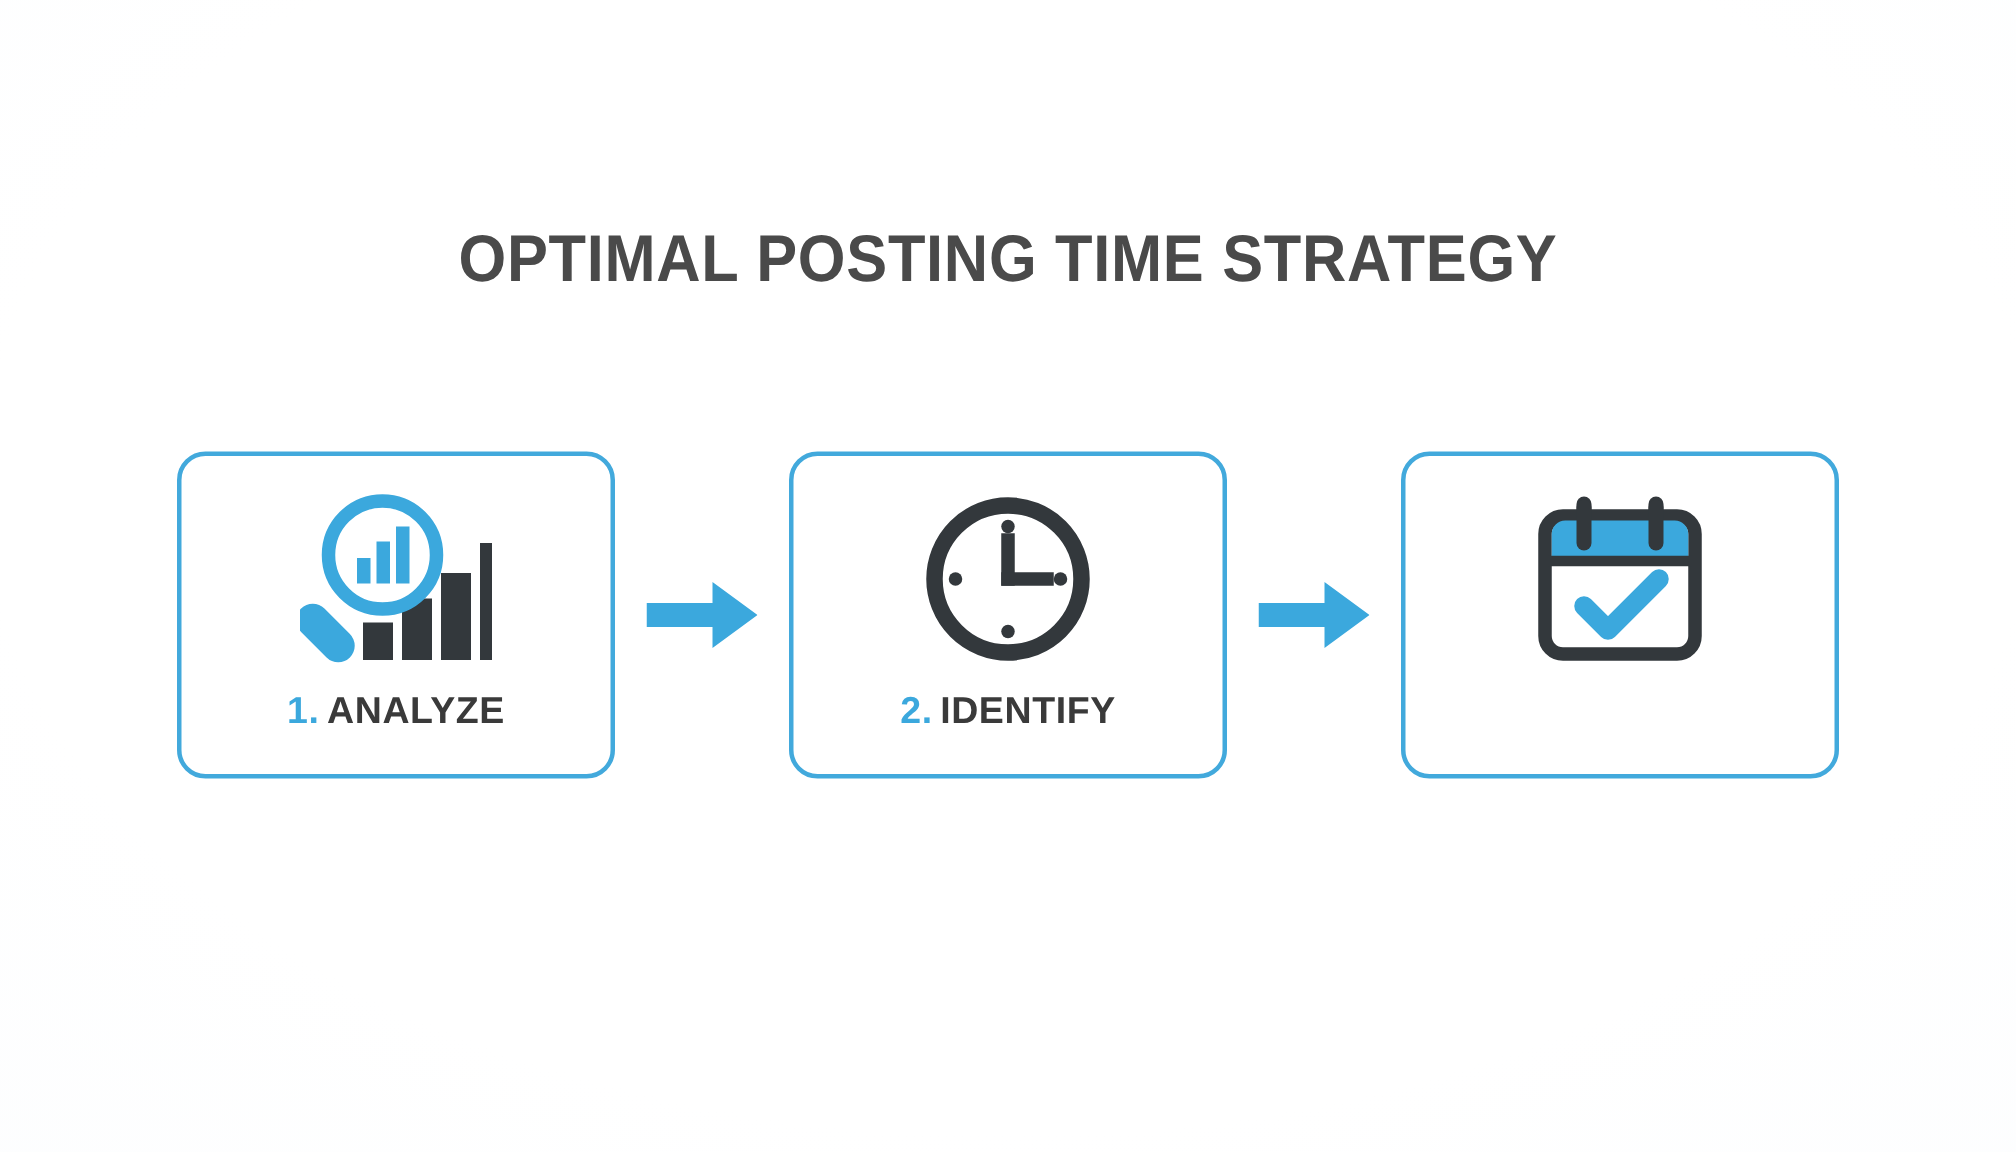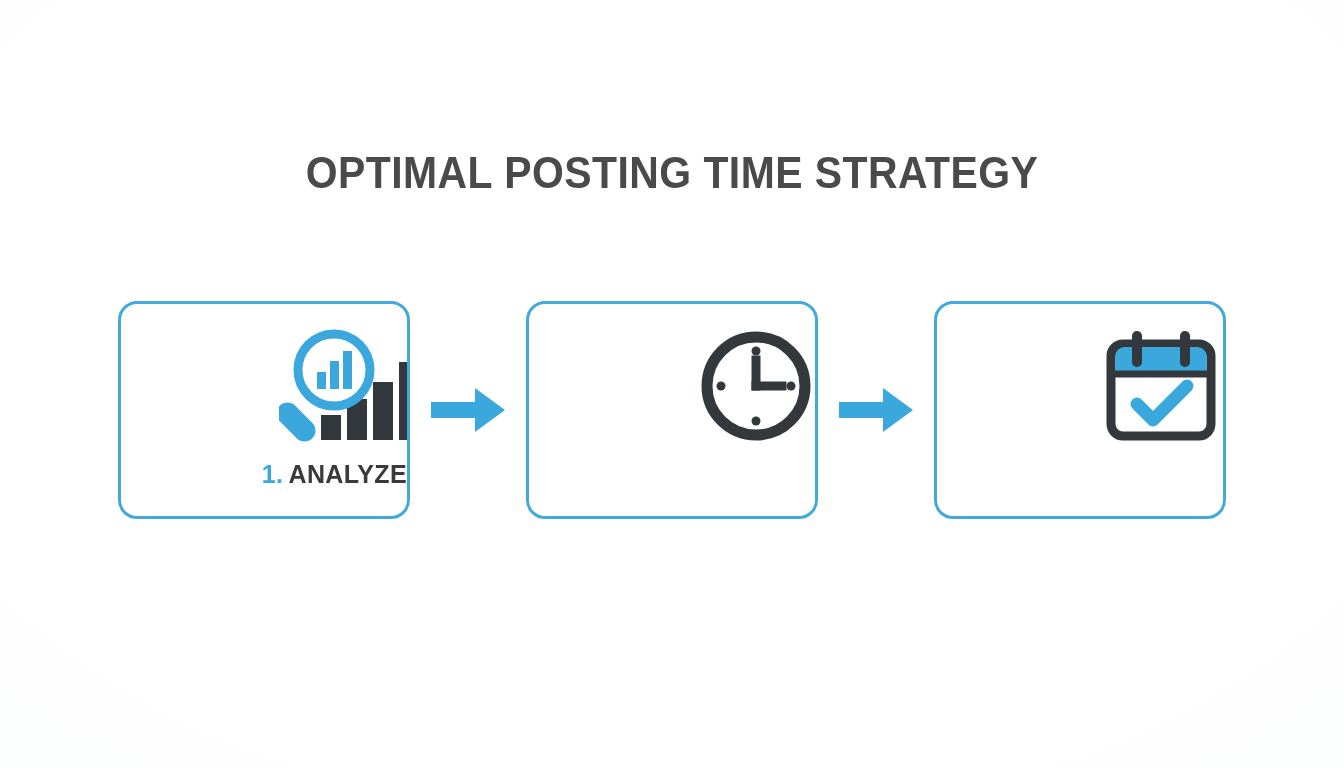--- a/index.html
+++ b/index.html
@@ -53,21 +53,21 @@
 
   .card {
     box-sizing: border-box;
     width: 292px;
     height: 218px;
     border: 3px solid #42a9dc;
     border-radius: 19px;
     background: #ffffff;
     display: flex;
     flex-direction: column;
-    align-items: flex-end;
+    align-items: center;
     justify-content: flex-start;
     position: relative;
   }
 
   .icon-wrap {
     height: 132px;
     margin-top: 16px;
     display: flex;
     align-items: center;
     justify-content: center;
@@ -152,20 +152,23 @@
             <circle cx="59" cy="94" r="4.5"></circle>
             <circle cx="24" cy="59" r="4.5"></circle>
           </g>
 
           <g stroke="#33383c" stroke-width="9" stroke-linecap="square" fill="none">
             <line x1="59" y1="59" x2="59" y2="33"></line>
             <line x1="59" y1="59" x2="85" y2="59"></line>
           </g>
         </svg>
       </div>
+      <div class="card-label">
+        <span class="card-num">2.</span><span>IDENTIFY</span>
+      </div>
     </div>
 
     <div class="arrow">
       <svg width="74" height="44" viewBox="0 0 74 44" xmlns="http://www.w3.org/2000/svg">
         <path d="M0 14 H44 V0 L74 22 L44 44 V30 H0 Z" fill="#3ba8dd"></path>
       </svg>
     </div>
 
     <div class="card">
       <div class="icon-wrap">

